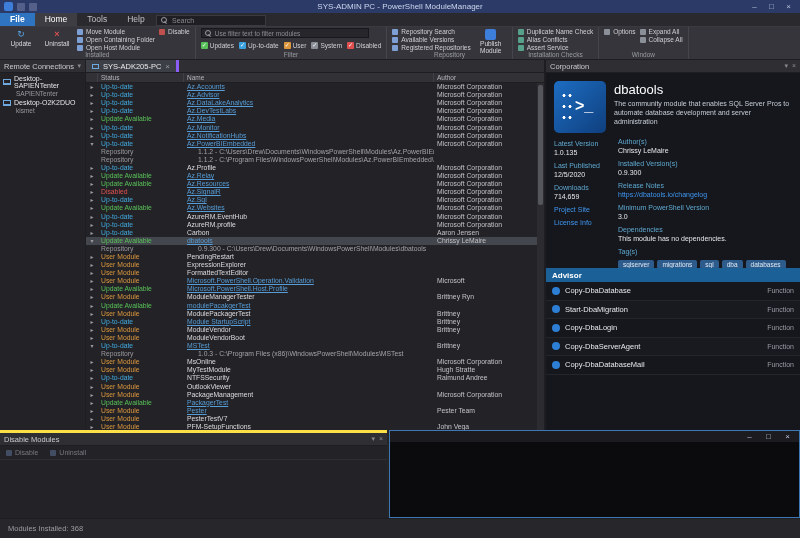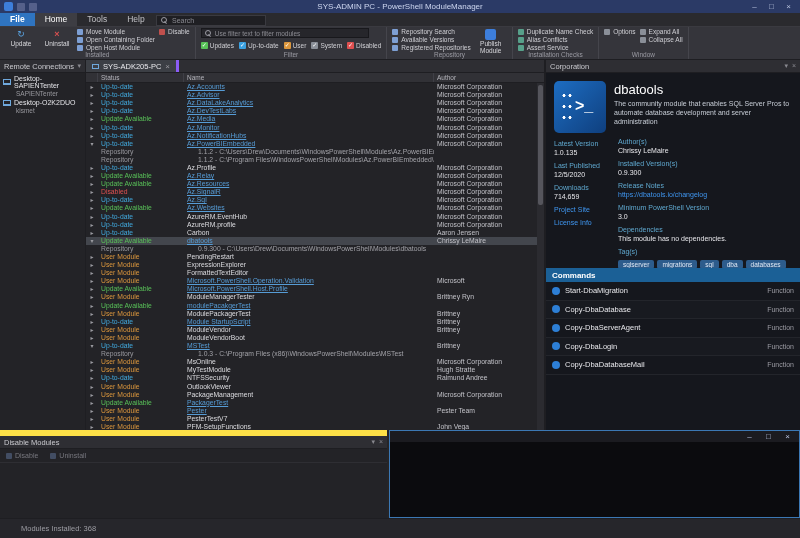--- a/index.html
+++ b/index.html
@@ -130,32 +130,32 @@
   .cmd-list{position:absolute;left:0;right:0;top:209px;bottom:0;overflow:hidden;}
   .cmd-row{height:18.5px;display:flex;align-items:center;padding:0 6px;gap:5px;
            border-bottom:1px solid #23252b;font-size:7.5px;}
   .cmd-list div.cmd-row:nth-of-type(even){background:#181a20;}
   .cmd-icon{width:8px;height:8px;border-radius:50%;background:#2d7fd6;flex:none;}
   .cmd-name{color:#e8e8ec;}
   .cmd-type{margin-left:auto;color:#9a9aa2;font-size:7px;}
 
   
   .bpanel-left{position:absolute;left:0;top:430px;width:387px;height:88px;background:#232327;
-               border-top:6px solid #fde047;}
+               border-top:3px solid #fde047;}
   .bp-toolbar{display:flex;gap:12px;padding:3px 6px;border-bottom:1px solid #2e2e33;}
   .bp-btn{font-size:7px;color:#77777e;display:flex;gap:3px;align-items:center;}
   .bp-btn .sm-ic{opacity:.35;}
   .console{position:absolute;left:389px;top:430px;width:411px;height:88px;
            border:1px solid #3c78b4;background:#0b0b0e;}
   .console-titlebar{height:11px;background:#1b1b20;display:flex;justify-content:flex-end;
                     align-items:center;gap:4px;padding:0 4px;font-size:7px;color:#9a9aa0;}
 
   
   .statusbar{position:absolute;left:0;top:518px;width:800px;height:20px;background:#26262b;
-             border-top:1px solid #1e1e22;display:flex;align-items:center;padding:0 21px;
+             border-top:1px solid #1e1e22;display:flex;align-items:center;padding:0 8px;
              font-size:7.5px;color:#9c9ca3;}
 </style>
 </head>
 <body>
 
 <div class="app">
 
   <div class="titlebar">
     <div class="app-icon"></div>
     <div class="qat-icon"></div>
@@ -693,41 +693,41 @@
           <div class="tags">
 
           <span class="tag">sqlserver</span>
               <span class="tag">migrations</span>
               <span class="tag">sql</span>
               <span class="tag">dba</span>
               <span class="tag">databases</span>
             </div>
         </div>
 
-        <div class="cmd-bar">Commands</div>
+        <div class="cmd-bar">Advisor</div>
         <div class="cmd-list">
 
         <div class="cmd-row">
+              <span class="cmd-icon"></span>
+              <span class="cmd-name">Copy-DbaDatabase</span>
+              <span class="cmd-type">Function</span>
+            </div>
+            <div class="cmd-row">
               <span class="cmd-icon"></span>
               <span class="cmd-name">Start-DbaMigration</span>
               <span class="cmd-type">Function</span>
             </div>
             <div class="cmd-row">
               <span class="cmd-icon"></span>
-              <span class="cmd-name">Copy-DbaDatabase</span>
+              <span class="cmd-name">Copy-DbaLogin</span>
               <span class="cmd-type">Function</span>
             </div>
             <div class="cmd-row">
               <span class="cmd-icon"></span>
               <span class="cmd-name">Copy-DbaServerAgent</span>
-              <span class="cmd-type">Function</span>
-            </div>
-            <div class="cmd-row">
-              <span class="cmd-icon"></span>
-              <span class="cmd-name">Copy-DbaLogin</span>
               <span class="cmd-type">Function</span>
             </div>
             <div class="cmd-row">
               <span class="cmd-icon"></span>
               <span class="cmd-name">Copy-DbaDatabaseMail</span>
               <span class="cmd-type">Function</span>
             </div>
           </div>
       </div>
     </div>

